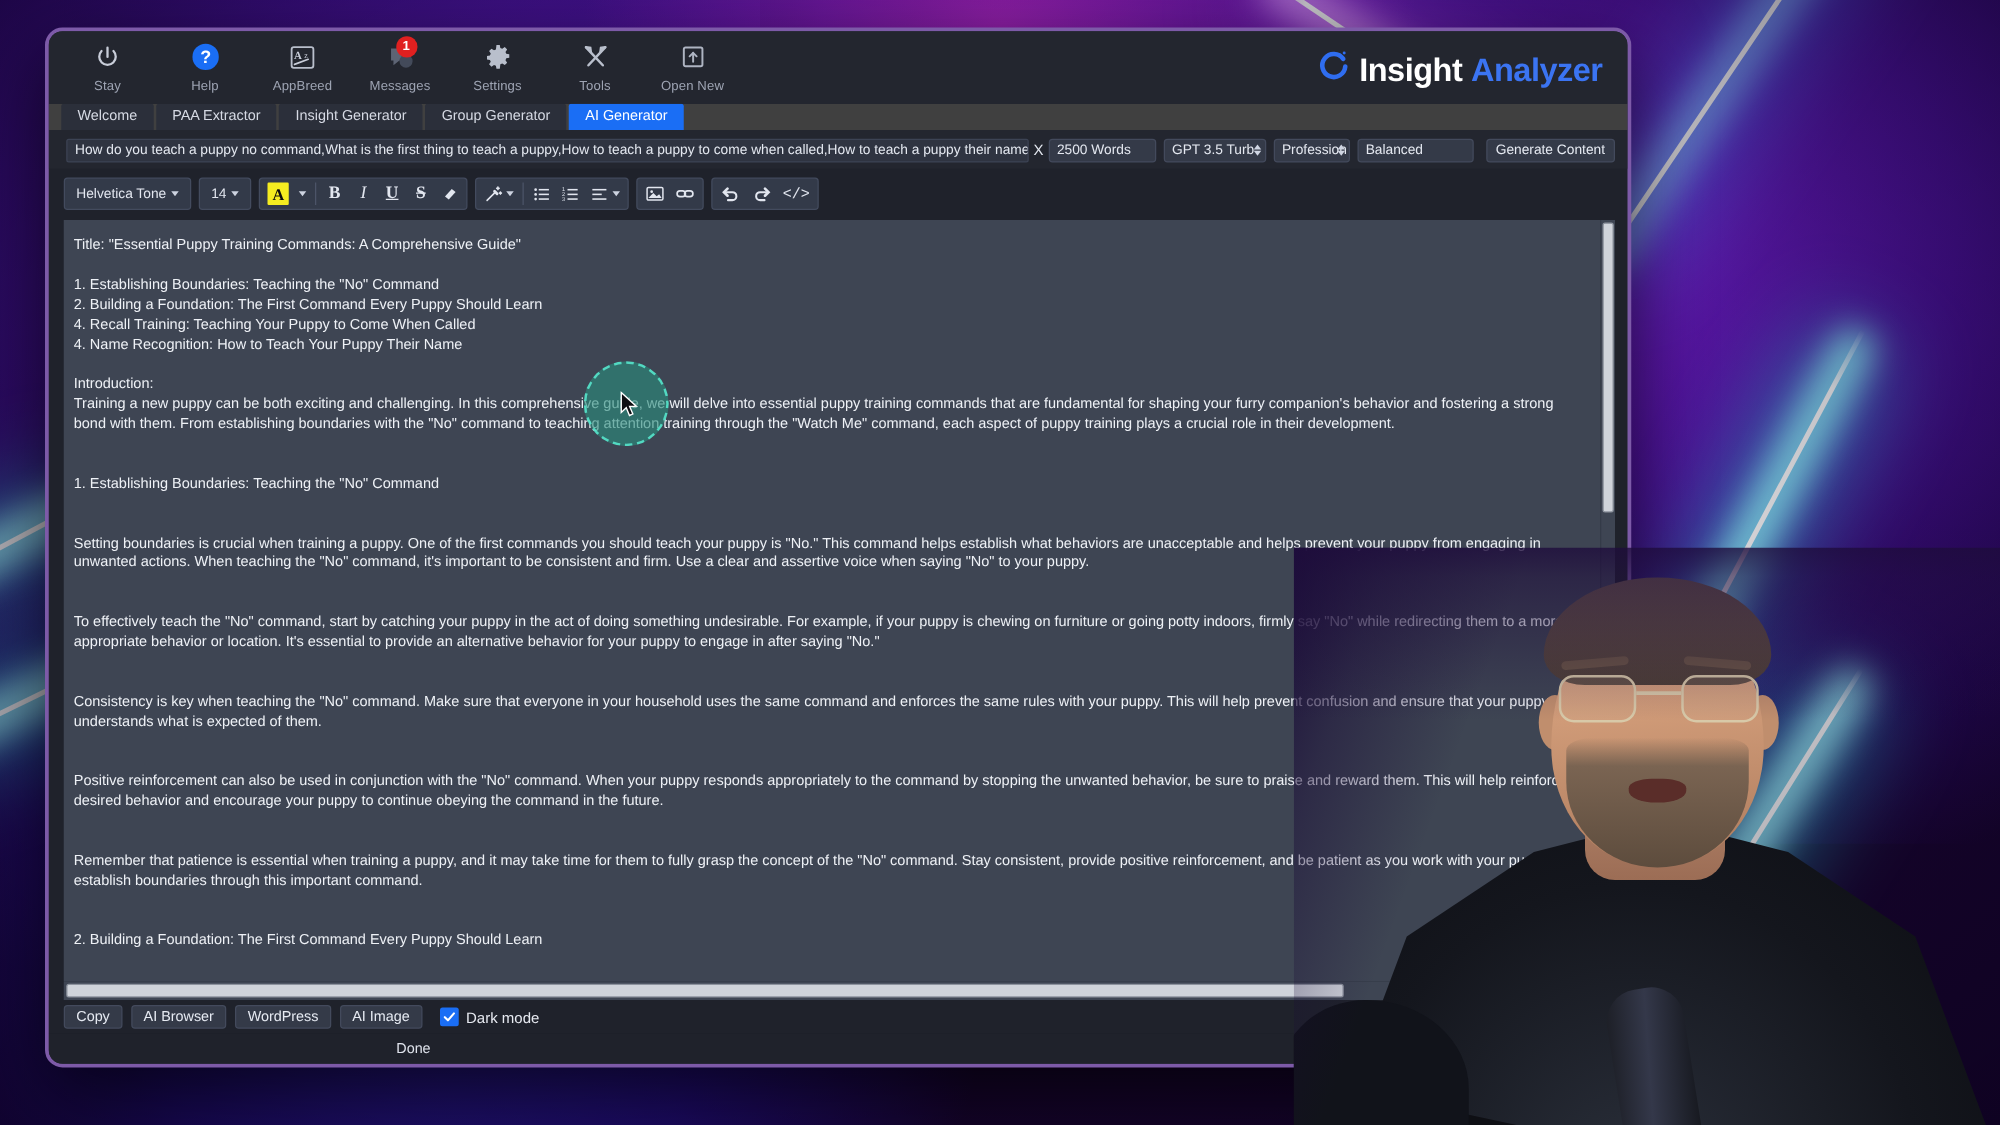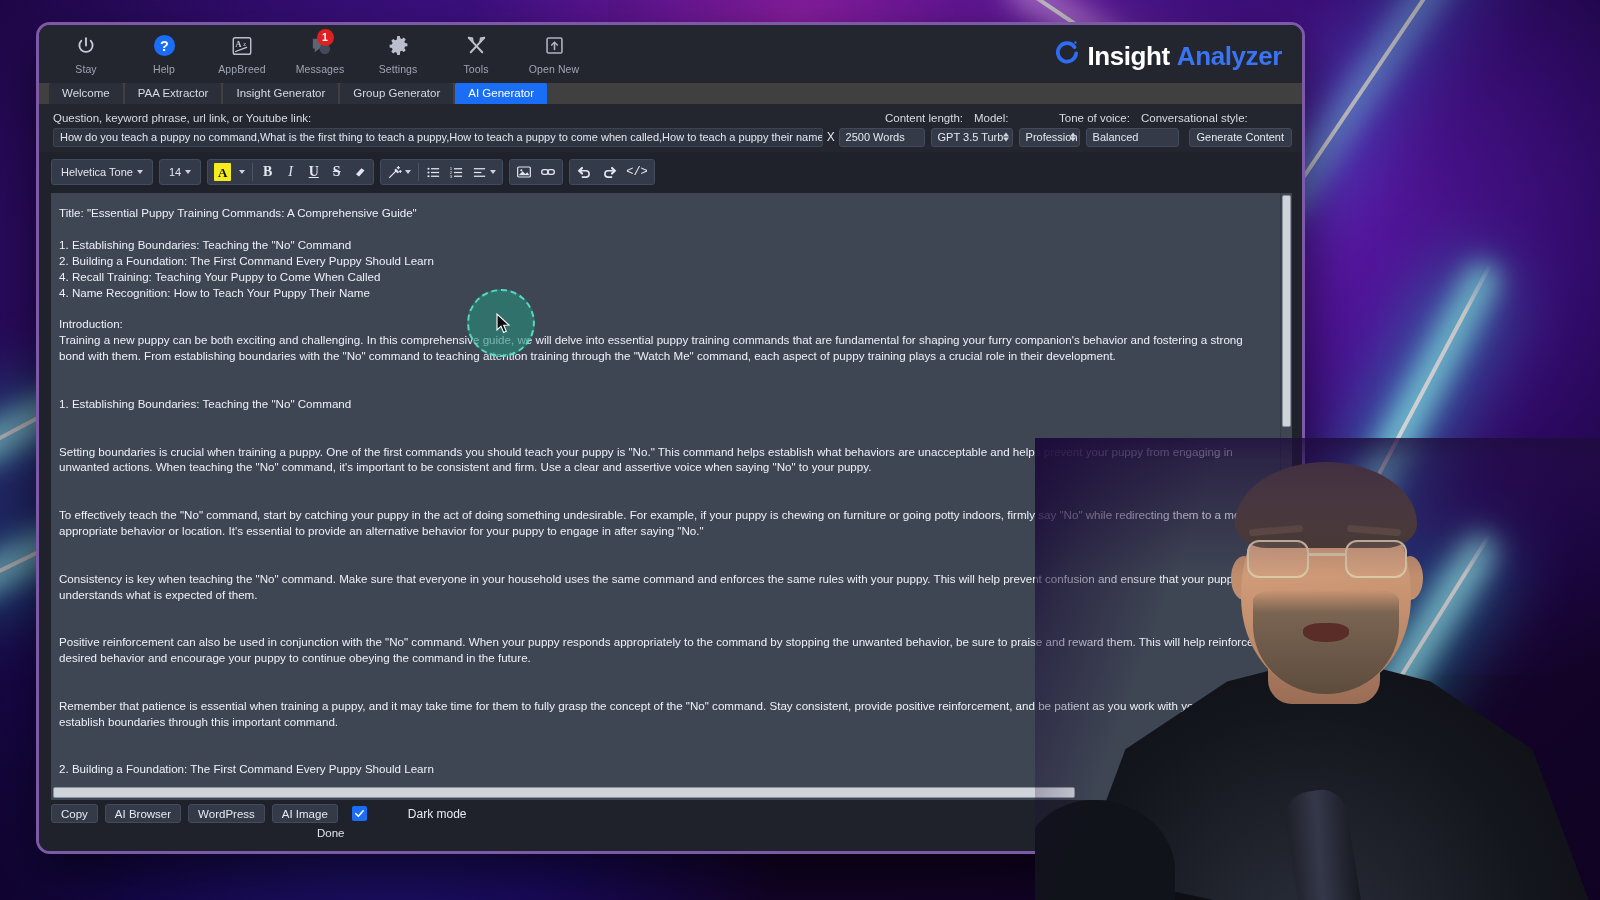--- a/index.html
+++ b/index.html
@@ -187,24 +187,24 @@
     height: 19px; background: #343a48; border: 1px solid #434a5c; border-radius: 3px;
     color: #e6eaf2; font-size: 11.5px; padding: 0 9px; display: flex; align-items: center;
     cursor: pointer;
   }
   #darkmode { display: flex; align-items: center; gap: 6px; margin-left: 7px; }
   #dmbox {
     width: 15px; height: 15px; background: #1a6ef5; border-radius: 2px;
     display: flex; align-items: center; justify-content: center; cursor: pointer;
   }
   #dmbox svg { display: block; }
-  #dmlbl { font-size: 12px; color: #e7eaf1; margin-left: 35px; }
+  #dmlbl { font-size: 12px; color: #e7eaf1; }
   #statusbar {
     flex: 0 0 auto; height: 24px; background: #1f222b; display: flex;
-    align-items: flex-start; justify-content: flex-start; padding-left: 278px;
+    align-items: center; justify-content: flex-start; padding-left: 278px;
   }
   #statustext { font-size: 11.5px; color: #dfe3ec; }
 
   
   #clickhalo {
     position: absolute; left: 467px; top: 289px; width: 68px; height: 68px;
     border-radius: 50%; background: rgba(42,140,125,.62);
     border: 2px dashed rgba(90,235,210,.85); z-index: 60; pointer-events: none;
   }
   #cursor { position: absolute; left: 496px; top: 313px; z-index: 61; pointer-events: none; }
@@ -422,27 +422,20 @@
       </div>
     <div class="tab">
         <span>Group Generator</span>
       </div>
     <div class="tab active">
         <span>AI Generator</span>
       </div>
   </div>
 
   <div id="queryzone">
-    <div id="qlabels">
-      <span id="qlabel">Question, keyword phrase, url link, or Youtube link:</span>
-      <span class="fldlabel" style="left:846px;">Content length:</span>
-      <span class="fldlabel" style="left:935px;">Model:</span>
-      <span class="fldlabel" style="left:1020px;">Tone of voice:</span>
-      <span class="fldlabel" style="left:1102px;">Conversational style:</span>
-    </div>
     <div id="qrow">
       <div id="qinput">
           <span>How do you teach a puppy no command,What is the first thing to teach a puppy,How to teach a puppy to come when called,How to teach a puppy their name,How do I teac</span>
         </div>
       <div id="qclear">X</div>
 
       <div class="selwrap" style="width:86px;">
         <div class="sel" style="width:86px;">
             <span>2500 Words</span>
           </div>

